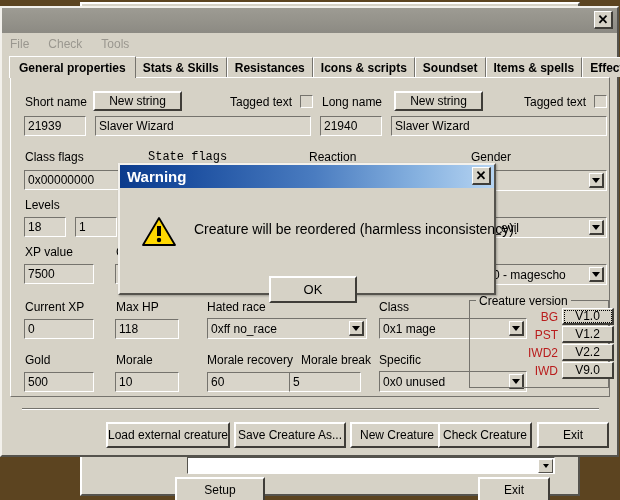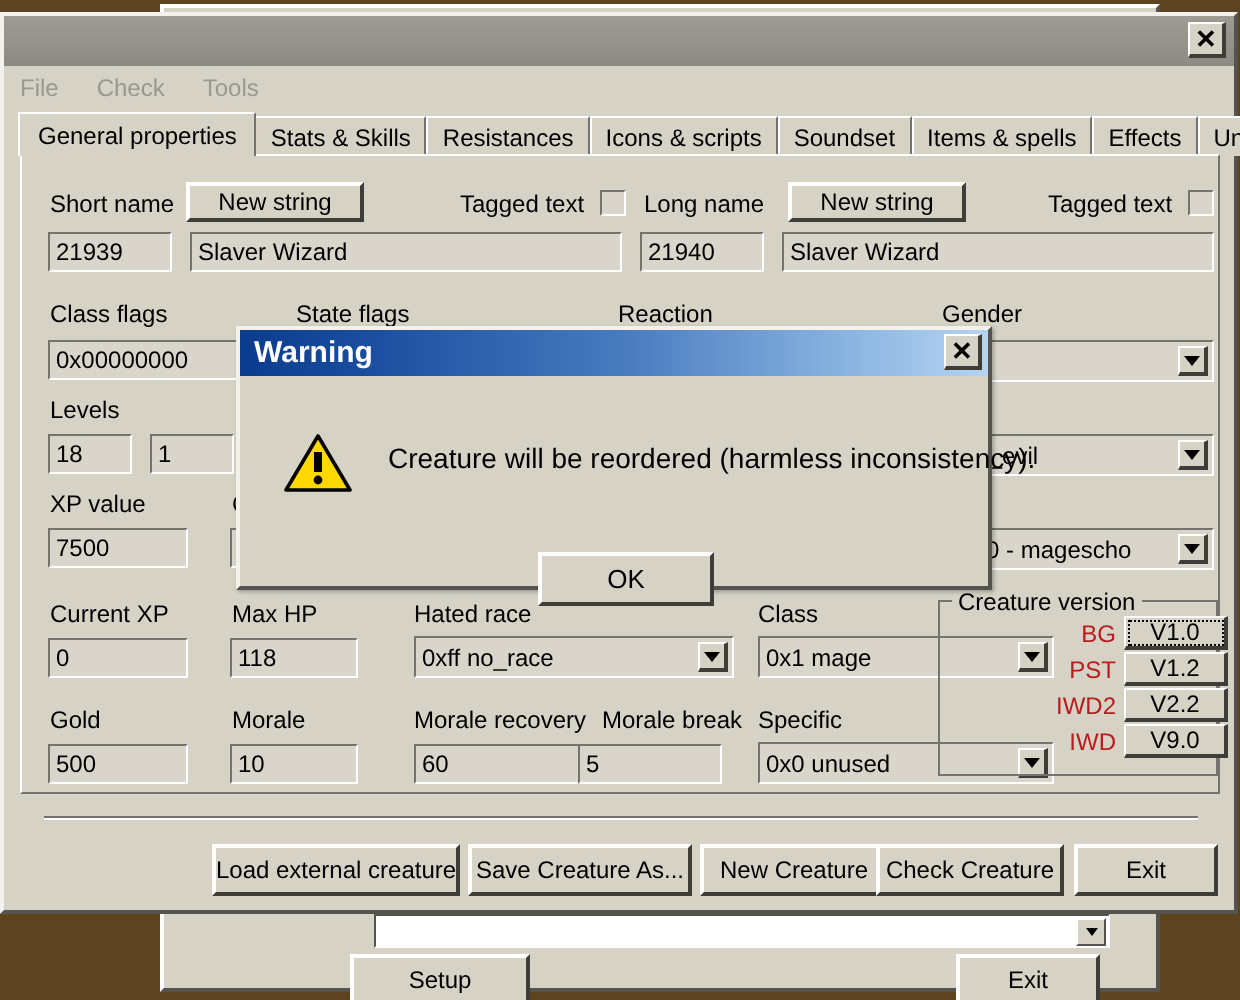--- a/index.html
+++ b/index.html
@@ -110,21 +110,21 @@
     font-size: 12px; color: #9a978f;
     padding: 0 11px 0 0; margin-right: 8px;
     white-space: nowrap;
   }
 
   
   #tabstrip {
     position: relative;
     height: 22px;
     margin: 2px 6px 0 8px;
-    display: flex; align-items: flex-end;
+    display: flex; align-items: center; font-weight: bold;
   }
   .tab {
     height: 20px;
     background: #d6d2c6;
     border-top: 1px solid #ffffff;
     border-left: 1px solid #ffffff;
     border-right: 1px solid #75736d;
     padding: 0 7px;
     font-size: 12px; color: #000;
     display: flex; align-items: center;
@@ -398,21 +398,21 @@
       <div class="btn" style="left:383px; top:13px; width:89px;">New string</div>
       <span class="lbl" style="left:513px; top:17px;">Tagged text</span>
       <div class="chk" style="left:583px; top:17px;"></div>
 
       <div class="txt" style="left:13px; top:38px; width:62px;">21939</div>
       <div class="txt" style="left:84px; top:38px; width:216px;">Slaver Wizard</div>
       <div class="txt" style="left:309px; top:38px; width:62px;">21940</div>
       <div class="txt" style="left:380px; top:38px; width:216px;">Slaver Wizard</div>
 
       <span class="lbl" style="left:14px; top:72px;">Class flags</span>
-      <span class="lbl" style="left:137px; top:72px;">State flags</span>
+      <span class="lbl" style="left:137px; top:72px;font-family:Liberation Mono, monospace;">State flags</span>
       <span class="lbl" style="left:298px; top:72px;">Reaction</span>
       <span class="lbl" style="left:460px; top:72px;">Gender</span>
 
       <div class="txt" style="left:13px; top:92px; width:96px;">0x00000000</div>
       <div class="combo" style="left:458px; top:92px; width:138px;">
         <span>e</span>
         <span class="arrow">
             <i></i>
           </span>
       </div>

